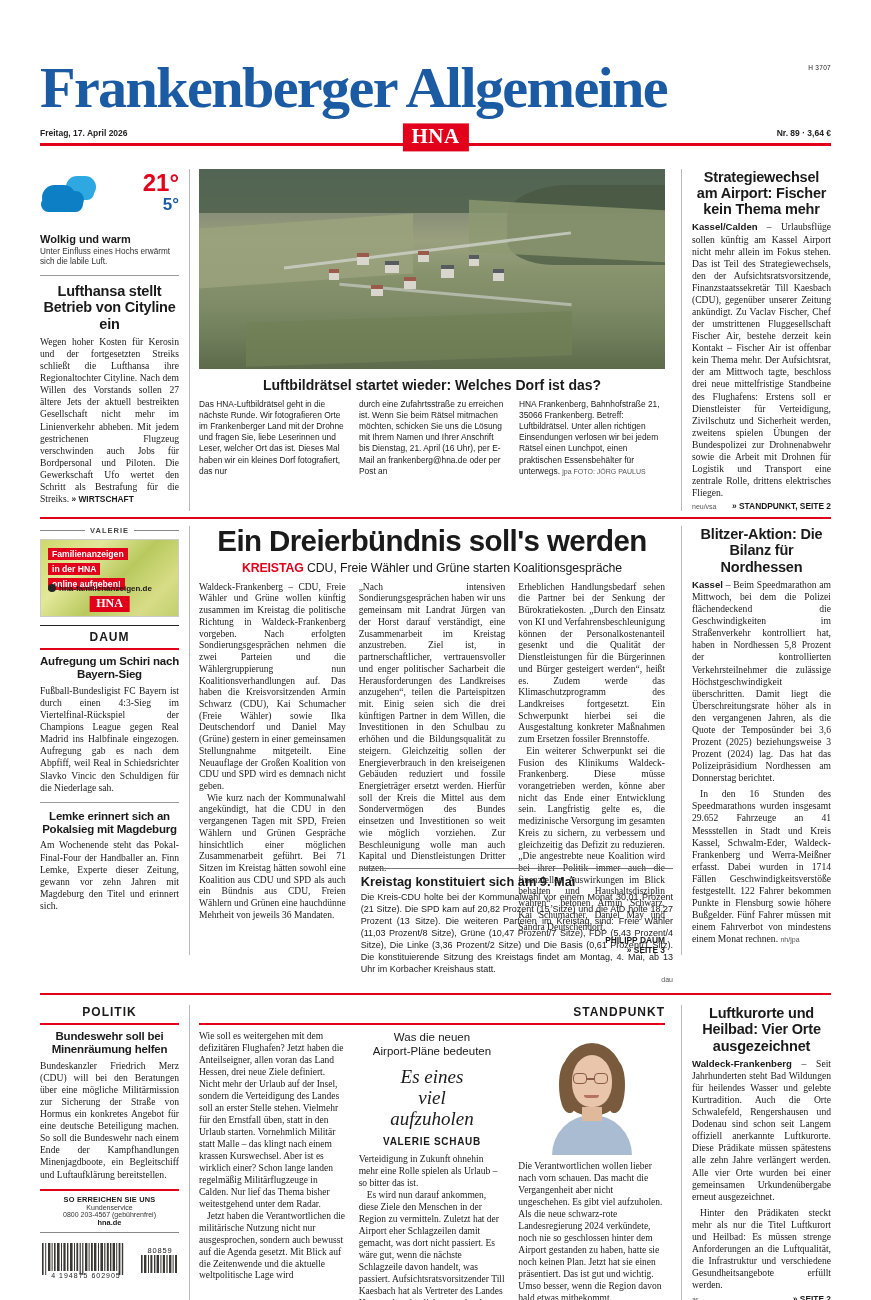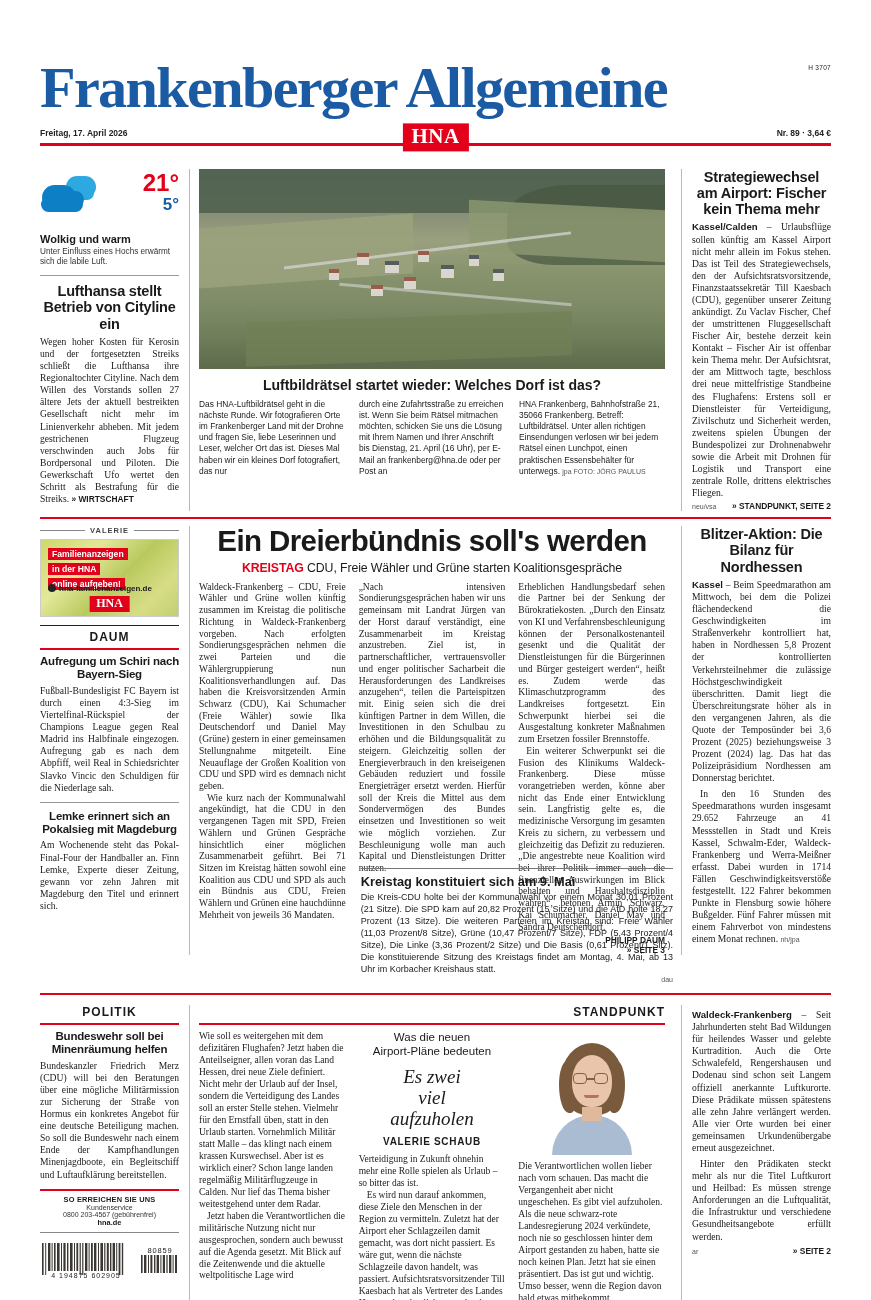--- a/index.html
+++ b/index.html
@@ -470,21 +470,21 @@
         <div>
           <p>Wie soll es weitergehen mit dem defizitären Flughafen? Jetzt haben die Anteilseigner, allen voran das Land Hessen, drei neue Ziele definiert. Nicht mehr der Urlaub auf der Insel, sondern die Verteidigung des Landes soll an erster Stelle stehen. Vielmehr für den Ernstfall üben, statt in den Urlaub starten. Vornehmlich Militär statt Malle – das klingt nach einem krassen Kurswechsel. Aber ist es wirklich einer? Schon lange landen regelmäßig Militärflugzeuge in Calden. Nur lief das Thema bisher weitestgehend unter dem Radar.</p>
           <p>Jetzt haben die Verantwortlichen die militärische Nutzung nicht nur ausgesprochen, sondern auch bewusst auf die Agenda gesetzt. Mit Blick auf die Zeitenwende und die aktuelle weltpolitische Lage wird</p>
         </div>
         <div>
           <div class="sp-title">
             <span>Was die neuen</span><br>
             <span>Airport-Pläne bedeuten</span>
           </div>
           <div class="sp-quote">
-            <span>Es zwei</span><br>
+            <span>Es eines</span><br>
             <span>viel</span><br>
             <span>aufzuholen</span>
           </div>
           <div class="sp-author">VALERIE SCHAUB</div>
           <p>Verteidigung in Zukunft ohnehin mehr eine Rolle spielen als Urlaub – so bitter das ist.</p>
           <p>Es wird nun darauf ankommen, diese Ziele den Menschen in der Region zu vermitteln. Zuletzt hat der Airport eher Schlagzeilen damit gemacht, was dort nicht passiert. Es wäre gut, wenn die nächste Schlagzeile davon handelt, was passiert. Aufsichtsratsvorsitzender Till Kaesbach hat als Vertreter des Landes Hessen aber deutlich gemacht, dass es Geduld braucht. Umso wichtiger wird es sein, den Kurs am Airport der Öffentlichkeit zu erklären. Damit haben die Verantwortlichen nun begonnen. Auch das ist ein Kurswechsel.</p>
 
         </div>
         <div>
           <div class="portrait">
@@ -498,20 +498,21 @@
             <div class="mouth"></div>
             <div class="body"></div>
               <div class="neck"></div>
           </div>
           <p>Die Verantwortlichen wollen lieber nach vorn schauen. Das macht die Vergangenheit aber nicht ungeschehen. Es gibt viel aufzuholen. Als die neue schwarz-rote Landesregierung 2024 verkündete, noch nie so geschlossen hinter dem Airport gestanden zu haben, hatte sie noch keinen Plan. Jetzt hat sie einen präsentiert. Das ist gut und wichtig. Umso besser, wenn die Region davon bald etwas mitbekommt.</p>
         </div>
       </div>
     </div>
 
     <div>
+      <div class="h-sans-c">Luftkurorte und Heilbad: Vier Orte ausgezeichnet</div>
       <div class="body-serif"><span class="lead">Waldeck-Frankenberg</span><span> – Seit Jahrhunderten steht Bad Wildungen für heilendes Wasser und gelebte Kurtradition. Auch die Orte Schwalefeld, Rengershausen und Dodenau sind schon seit Langem offiziell anerkannte Luftkurorte. Diese Prädikate müssen spätestens alle zehn Jahre verlängert werden. Alle vier Orte wurden bei einer gemeinsamen Urkundenübergabe erneut ausgezeichnet.</span></div>
       <div class="body-serif" style="text-indent:8px;">Hinter den Prädikaten steckt mehr als nur die Titel Luftkurort und Heilbad: Es müssen strenge Anforderungen an die Luftqualität, die Infrastruktur und verschiedene Gesundheitsangebote erfüllt werden.</div>
       <div style="display:flex;justify-content:space-between;align-items:baseline;margin-top:3px;">
         <span class="credit">ar</span>
         <span class="ref">» SEITE 2</span>
       </div>
     </div>
   </div>
 
 </div>

